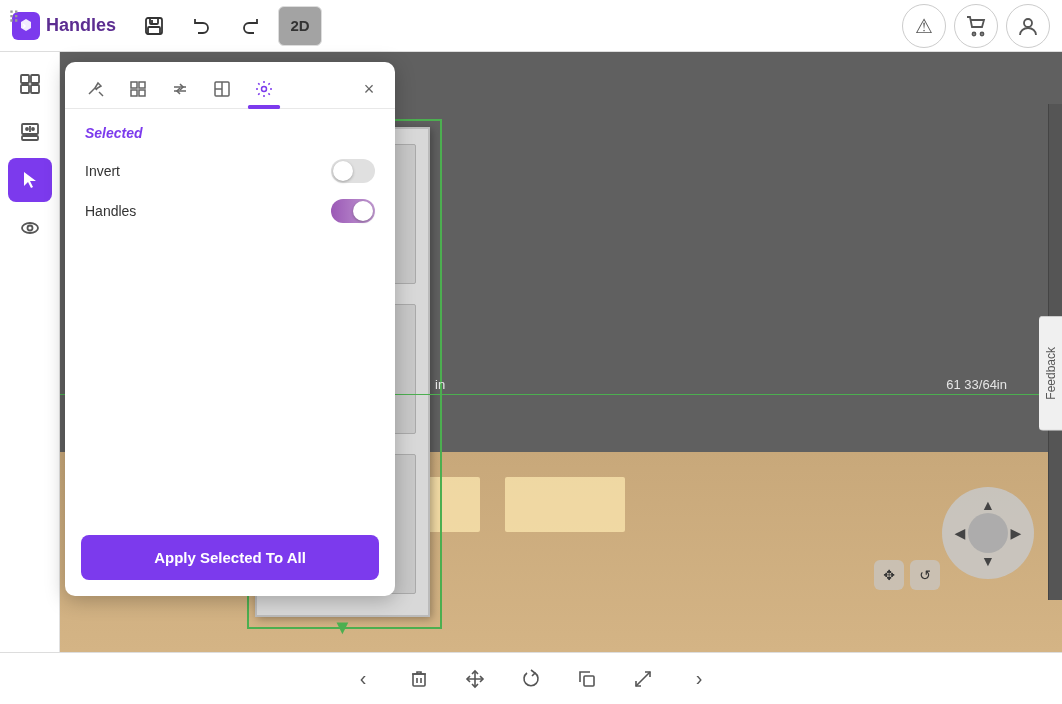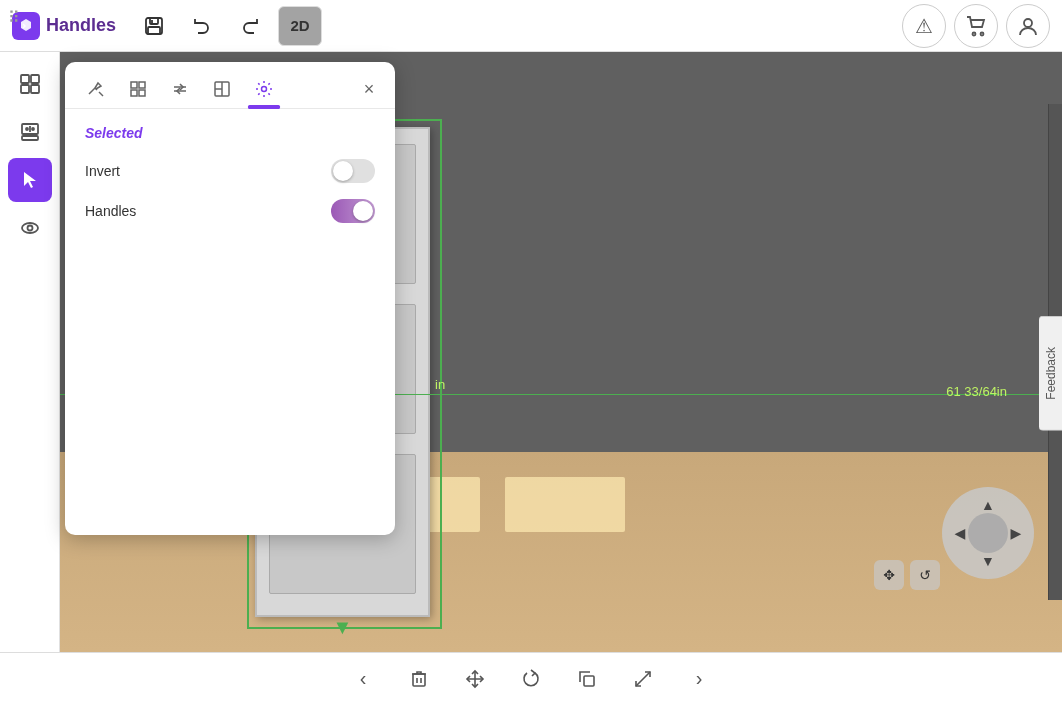--- a/index.html
+++ b/index.html
@@ -145,21 +145,21 @@
     .door-panel-bot { top: 325px; height: 140px; }
     .door-handle {
       position: absolute;
       left: 18px; top: 240px;
       width: 12px; height: 30px;
       background: #999;
       border-radius: 3px;
     }
     .dim-text {
       position: absolute;
-      color: #bef264;
+      color: #e5e5e5;
       font-size: 13px;
       white-space: nowrap;
     }
 
     
     .floor-tile {
       position: absolute;
       background: rgba(255,235,180,0.7);
       border-radius: 2px;
     }
@@ -449,21 +449,21 @@
       <div class="door-panel door-panel-bot"></div>
       <div class="door-handle"></div>
     </div>
 
     <div style="position:absolute;bottom:-22px;left:50%;transform:translateX(-50%);color:#4caf50;font-size:20px;">▼</div>
   </div>
 
   <div style="position:absolute;top:342px;left:0;right:0;height:1px;background:#4caf50;pointer-events:none;"></div>
 
   <div class="dim-text" style="top:325px;left:375px;">in</div>
-  <div class="dim-text" style="top:332px;right:55px;">61 33/64in</div>
+  <div class="dim-text" style="top:325px;right:55px;">61 33/64in</div>
 
   <div style="position:absolute;right:-2px;top:44%;z-index:300;">
     <div style="background:#f0f0f0;border:1px solid #ccc;border-right:none;padding:30px 5px;writing-mode:vertical-rl;text-orientation:mixed;transform:rotate(180deg);font-size:12px;color:#555;cursor:pointer;border-radius:0 4px 4px 0;">Feedback</div>
   </div>
 
   <div class="nav-controls" style="position:absolute;bottom:65px;right:20px;">
     <div class="nav-circle">
       <button class="nav-btn up">▲</button>
       <button class="nav-btn down">▼</button>
       <button class="nav-btn left">◀</button>
@@ -532,20 +532,21 @@
 
     <div class="panel-row">
       <span class="panel-label">Handles</span>
       <button class="toggle-switch on">
         <div class="toggle-knob"></div>
       </button>
     </div>
 
     <div class="panel-spacer"></div>
   </div>
+  <button class="apply-btn">Apply Selected To All</button>
 </div>
 
 <div id="bottombar">
   <button class="bottom-btn">‹</button>
   <button class="bottom-btn">
     <svg width="20" height="20" viewBox="0 0 20 20" fill="none" stroke="#555" stroke-width="1.6">
       <polyline points="3,5 17,5"></polyline>
       <path d="M8 5V3h4v2"></path>
       <rect x="4" y="5" width="12" height="12" rx="1"></rect>
       <line x1="8" y1="9" x2="8" y2="14"></line>

